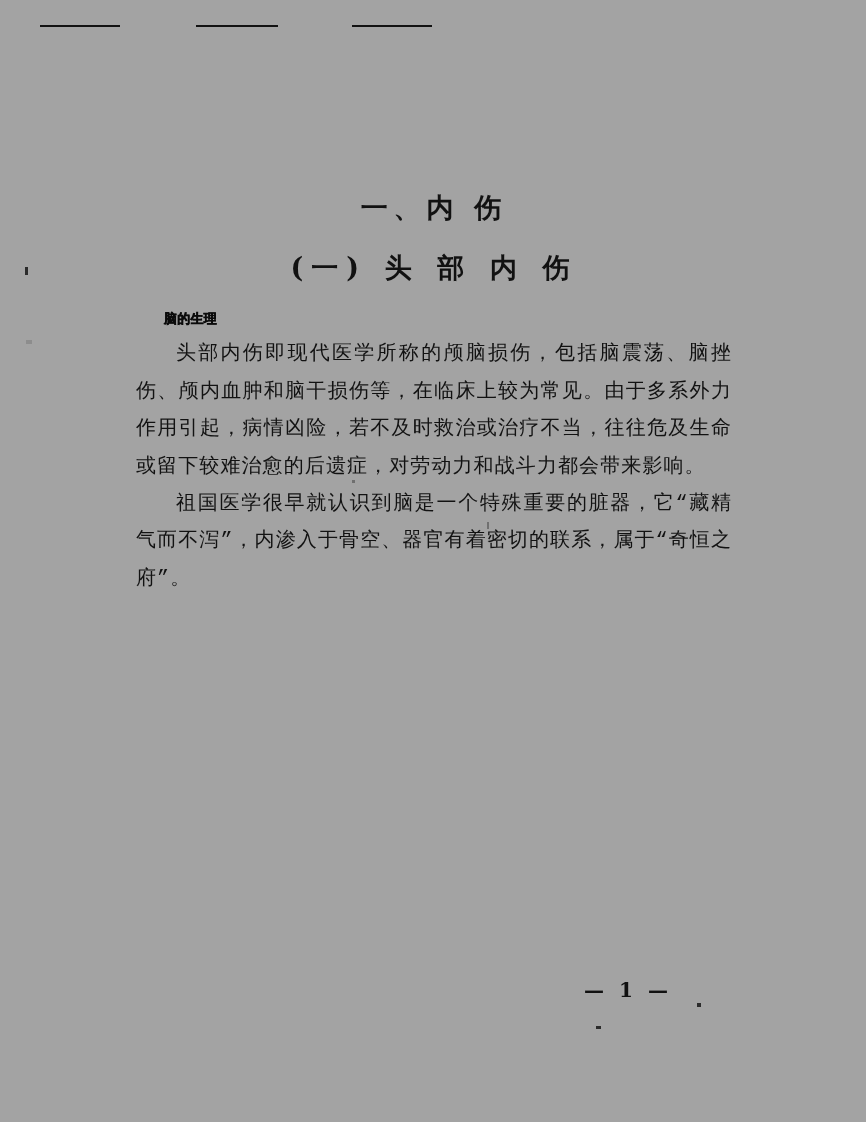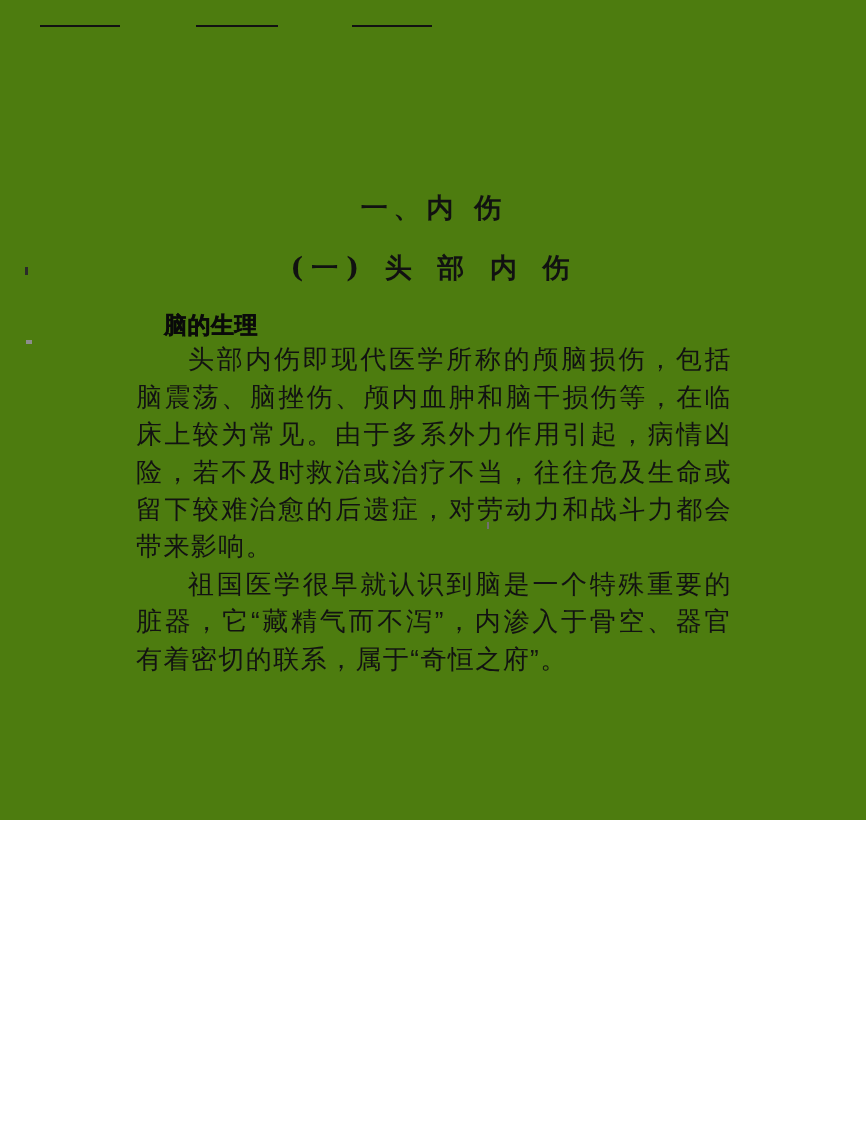--- a/index.html
+++ b/index.html
@@ -10,22 +10,22 @@
   body {
     width: 866px;
     height: 1122px;
     overflow: hidden;
     font-family: "DejaVu Sans", "Liberation Sans", sans-serif;
   }
 
   #page {
     position: relative;
     width: 866px;
-    height: 820px;
-    background: #4d7c0f;
+    height: 1122px;
+    background: #a3a3a3;
     overflow: hidden;
   }
 
   
   .reg-marks {
     position: absolute;
     top: 0; left: 0;
     width: 866px;
     height: 60px;
   }
@@ -65,36 +65,36 @@
     font-size: 27px;
     font-weight: 700;
     letter-spacing: 0.30em;
     color: #111;
     font-family: "DejaVu Serif", "Liberation Serif", serif;
   }
 
   .section-head {
     margin-top: 24px;
     margin-left: 28px;
-    font-size: 23px;
+    font-size: 13px;
     font-weight: 700;
     letter-spacing: 0.02em;
     color: #0a0a0a;
     font-family: "DejaVu Sans", "Liberation Sans", sans-serif;
     -webkit-text-stroke: 0.5px #0a0a0a;
   }
 
   .body-text {
-    margin-top: 0;
-    font-size: 26px;
+    margin-top: 7px;
+    font-size: 20px;
     line-height: 37.4px;
     color: #121212;
     text-align: justify;
     text-justify: inter-character;
-    font-family: Liberation Sans, sans-serif;
+    font-family: Liberation Mono, monospace;
     letter-spacing: 0.055em;
   }
   .body-text p {
     margin: 0;
     text-indent: 2em;
     text-align: justify;
     text-justify: inter-character;
   }
   .body-text p.tight {
     letter-spacing: 0.005em;

